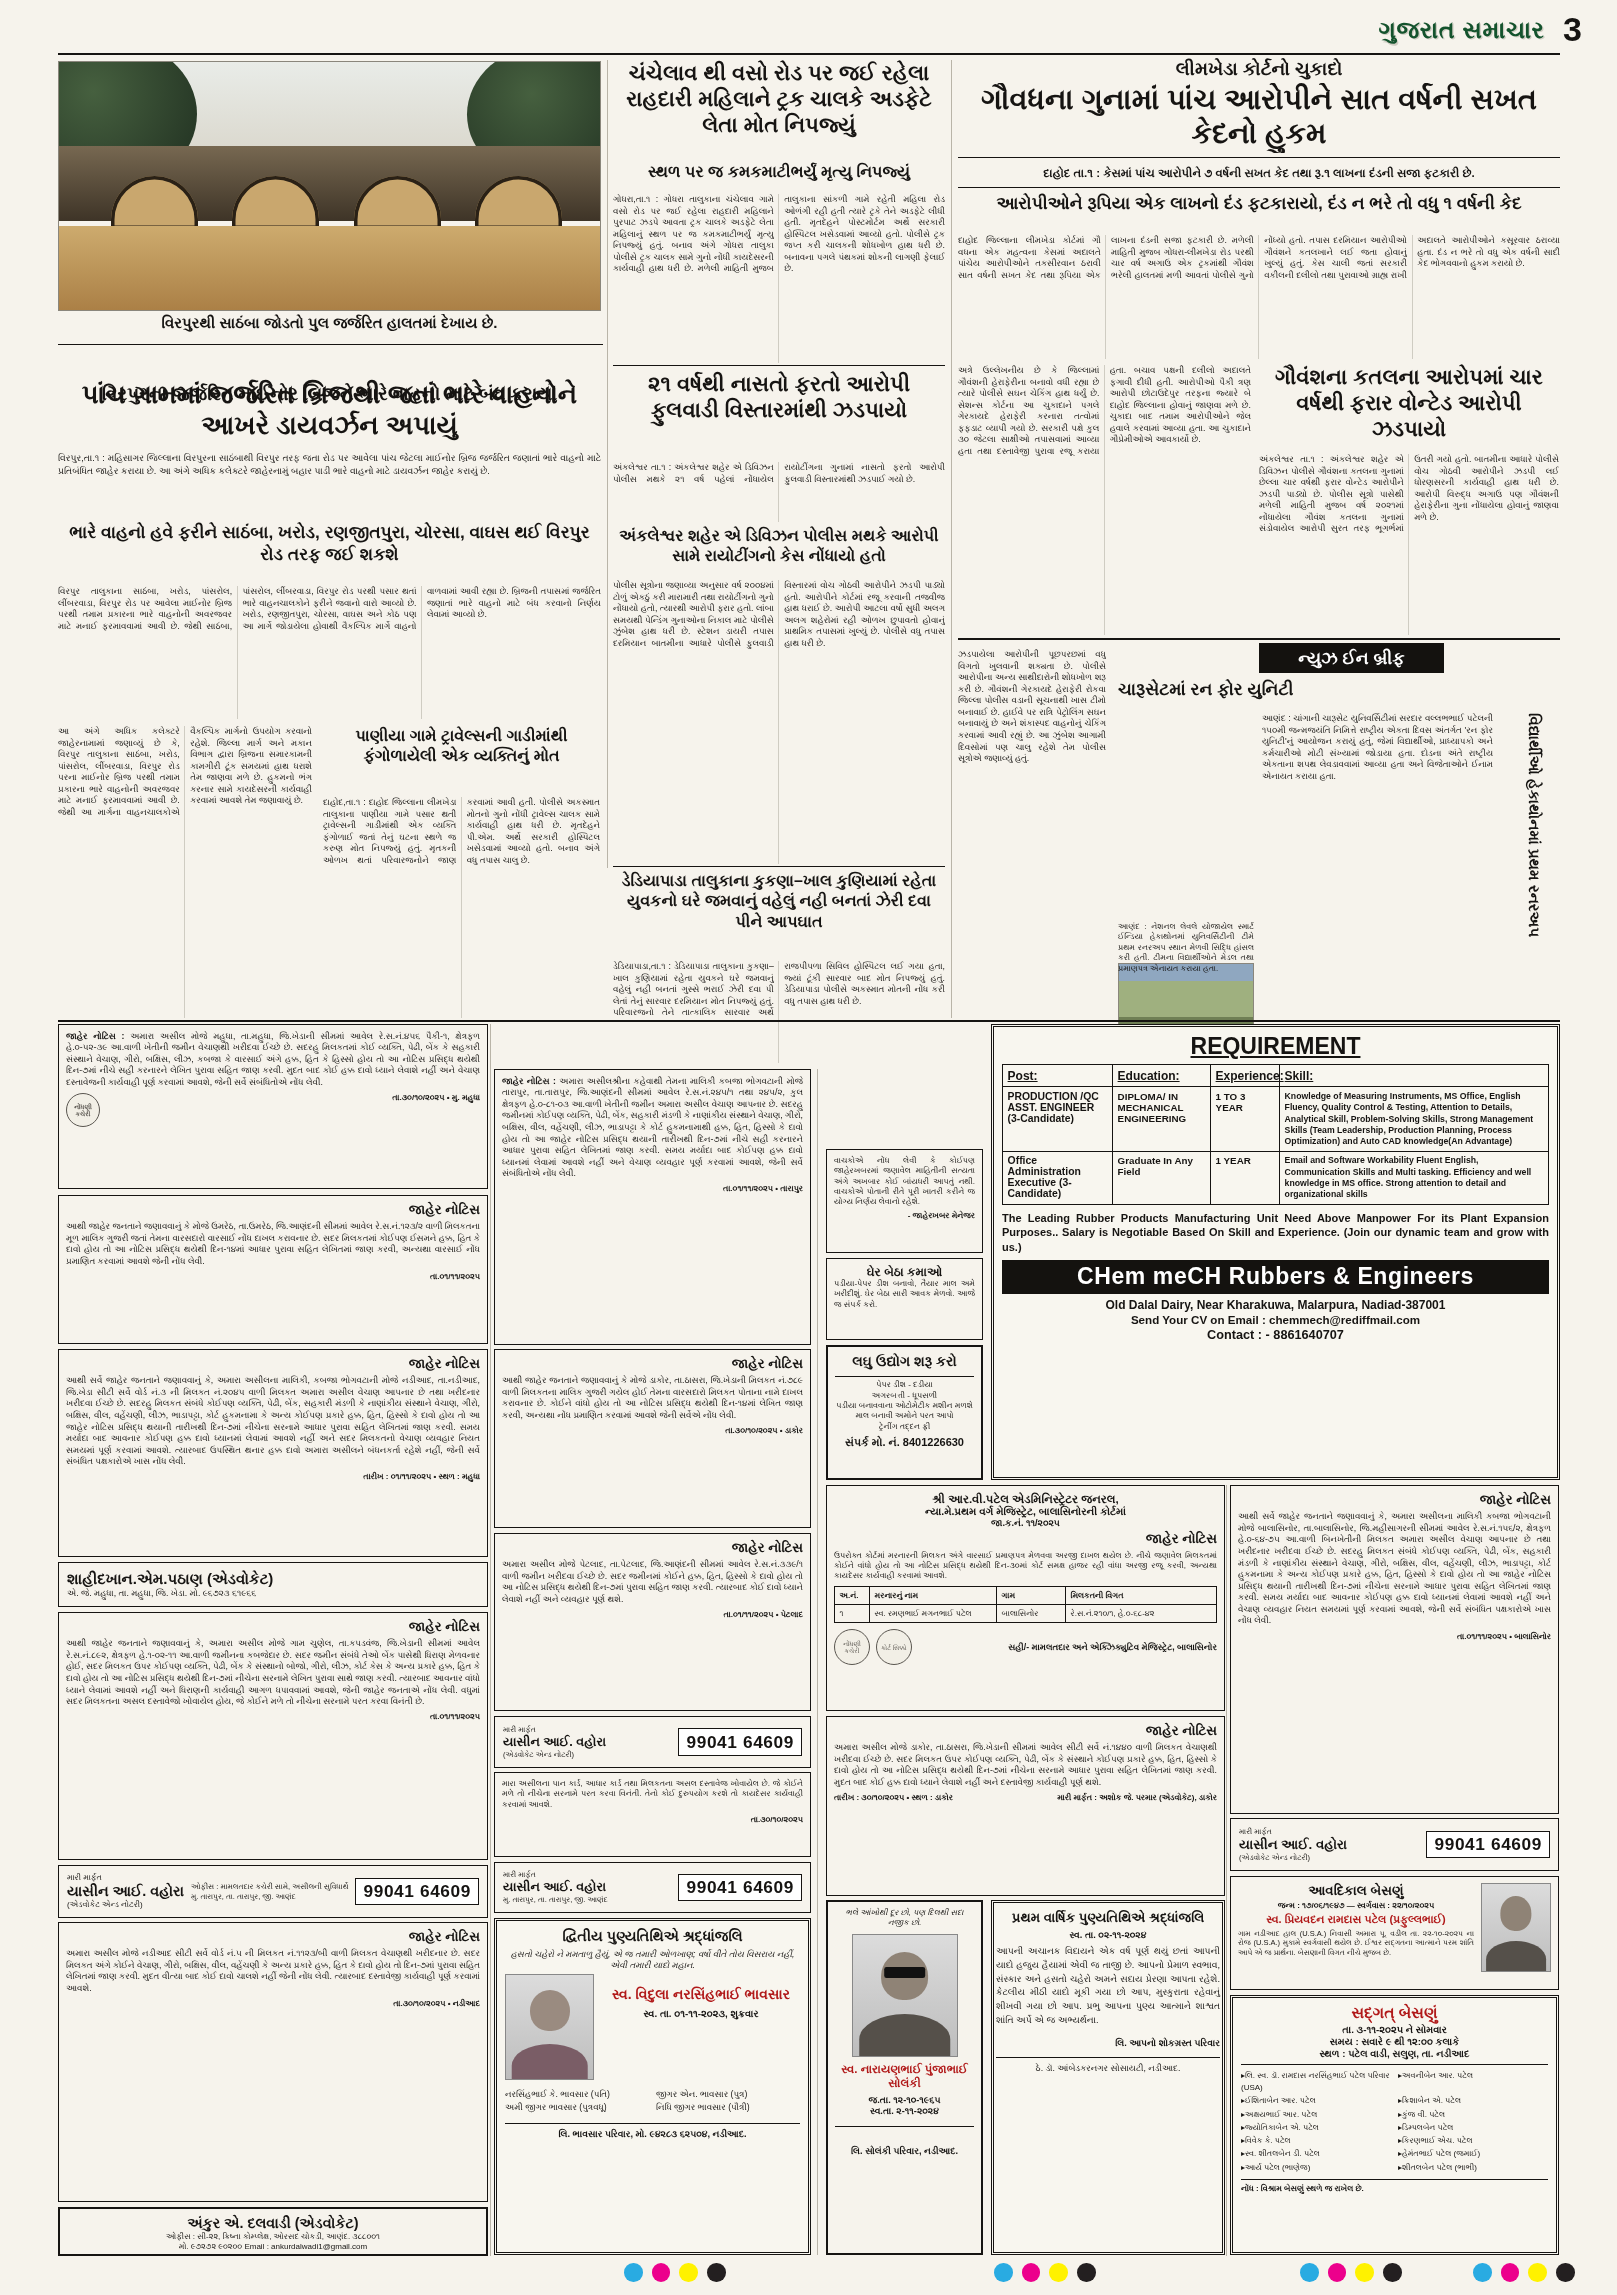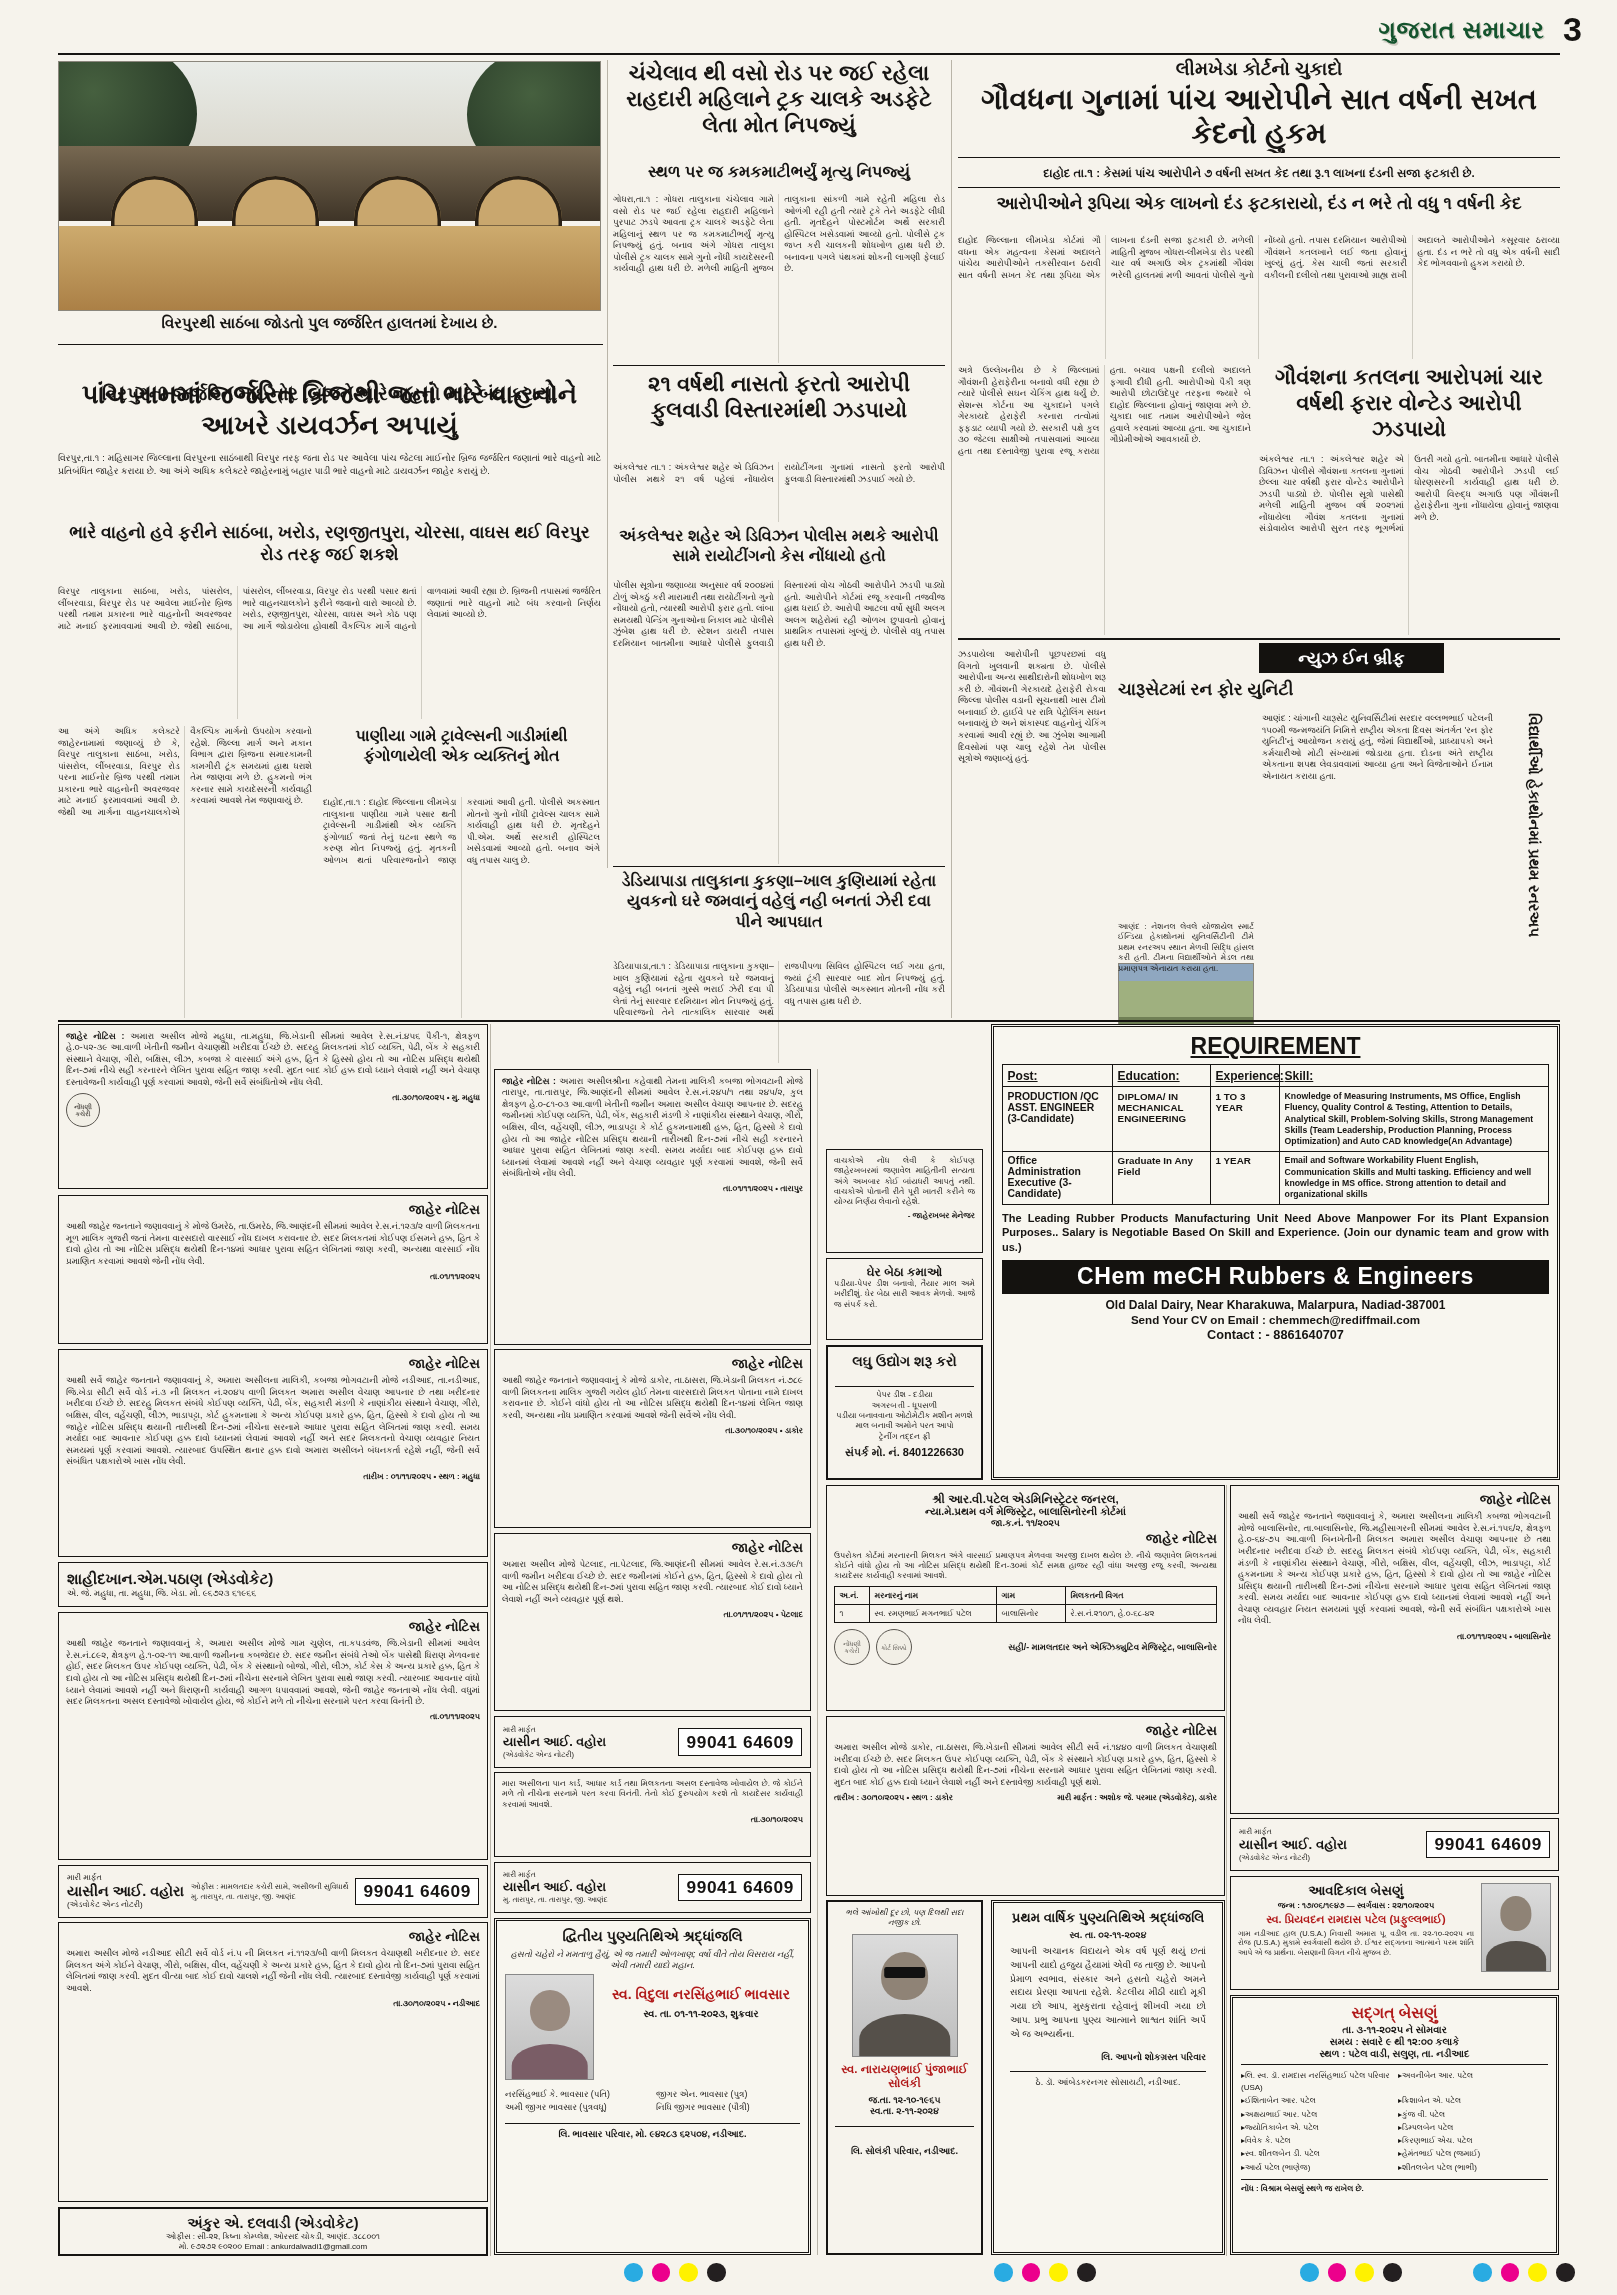--- a/index.html
+++ b/index.html
@@ -323,21 +323,21 @@
     <div class="just tiny-txt">વાચકોએ નોંધ લેવી કે કોઈપણ જાહેરખબરમાં જણાવેલ માહિતીની સત્યતા અંગે અખબાર કોઈ બાંયધરી આપતું નથી. વાચકોએ પોતાની રીતે પૂરી ખાતરી કરીને જ યોગ્ય નિર્ણય લેવાનો રહેશે.</div>
     <div class="rt b" style="font-size:8px;margin-top:3.5px;">- જાહેરખબર મેનેજર</div>
   </div>
 
   <div class="abs notice ctr" style="left:826px;top:1258px;width:157px;height:82px;">
     <div class="b" style="font-size:12px;">ઘેર બેઠા કમાઓ</div>
     <div class="tiny-txt just">પડીયા-પેપર ડીશ બનાવો, તૈયાર માલ અમે ખરીદીશું. ઘેર બેઠા સારી આવક મેળવો. આજે જ સંપર્ક કરો.</div>
   </div>
 
   <div class="abs notice ctr" style="left:826px;top:1345px;width:157px;height:135px;border-width:2.3px;">
-    <div class="b" style="font-size:14px;border-bottom:1.2px solid #161412;padding-bottom:16px;">લઘુ ઉદ્યોગ શરૂ કરો</div>
+    <div class="b" style="font-size:14px;border-bottom:1.2px solid #161412;padding-bottom:6px;">લઘુ ઉદ્યોગ શરૂ કરો</div>
     <div class="tiny-txt pre" style="margin-top:3.5px;">પેપર ડીશ - દડીયા
 અગરબત્તી - ધૂપસળી
 પડીયા બનાવવાના ઓટોમેટીક મશીન મળશે
 માલ બનાવી અમોને પરત આપો
 ટ્રેનીંગ તદ્દન ફ્રી</div>
     <div class="b" style="font-size:11px;margin-top:3.5px;">સંપર્ક મો. નં. 8401226630</div>
   </div>
 
   <div class="abs notice" style="left:826px;top:1485px;width:399px;height:226px;">
     <div class="ctr b" style="font-size:11.6px;">શ્રી આર.વી.પટેલ એડમિનિસ્ટ્રેટર જનરલ,</div>
@@ -391,21 +391,21 @@
       <div class="head"></div>
       <div class="glasses"></div>
       <div class="shoulders"></div>
     </div>
     <div class="b redname" style="font-size:11.6px;">સ્વ. નારાયણભાઈ પુંજાભાઈ સોલંકી</div>
     <div class="b" style="font-size:9.2px;margin-top:4.6px;">જ.તા. ૧૨-૧૦-૧૯૬૫</div>
     <div class="b" style="font-size:9.2px;">સ્વ.તા. ૨-૧૧-૨૦૨૪</div>
     <div class="b" style="font-size:9.2px;margin-top:9.2px;border-top:0.6px solid #161412;padding-top:19px;">લિ. સોલંકી પરિવાર, નડીઆદ.</div>
   </div>
 
-  <div class="abs" style="left:991px;top:1900px;width:234px;height:355px;border:3.5px double #161412;padding:7px 16px;overflow:hidden;background:#f8f6ef;">
+  <div class="abs" style="left:991px;top:1900px;width:234px;height:355px;border:3.5px double #161412;padding:7px 2px;overflow:hidden;background:#f8f6ef;">
     <div class="ctr b" style="font-size:13.3px;">પ્રથમ વાર્ષિક પુણ્યતિથિએ શ્રદ્ધાંજલિ</div>
     <div class="ctr b" style="font-size:9.2px;margin:3.5px 0;">સ્વ. તા. ૦૨-૧૧-૨૦૨૪</div>
     <div class="just" style="font-size:9.2px;line-height:1.5;margin-top:4.6px;">આપની અચાનક વિદાયને એક વર્ષ પૂર્ણ થયું છતાં આપની યાદો હજુય હૈયામાં એવી જ તાજી છે. આપનો પ્રેમાળ સ્વભાવ, સંસ્કાર અને હસતો ચહેરો અમને સદાય પ્રેરણા આપતા રહેશે. કેટલીય મીઠી યાદો મૂકી ગયા છો આપ, મુસ્કુરાતા રહેવાનું શીખવી ગયા છો આપ. પ્રભુ આપના પુણ્ય આત્માને શાશ્વત શાંતિ અર્પે એ જ અભ્યર્થના.</div>
     <div class="rt b" style="font-size:9.2px;margin-top:10.4px;">લિ. આપનો શોકગ્રસ્ત પરિવાર</div>
     <div class="ctr" style="font-size:8.7px;margin-top:8px;border-top:0.6px solid #161412;padding-top:4.6px;">ઠે. ડૉ. આંબેડકરનગર સોસાયટી, નડીઆદ.</div>
   </div>
 
   <div class="abs notice" style="left:1230px;top:1485px;width:329px;height:329px;">
     <div class="nt">જાહેર નોટિસ</div>
     <div class="just small-txt">આથી સર્વે જાહેર જનતાને જણાવવાનું કે, અમારા અસીલના માલિકી કબજા ભોગવટાની મોજે બાલાસિનોર, તા.બાલાસિનોર, જિ.મહીસાગરની સીમમાં આવેલ રે.સ.નં.૧૫૬/૨, ક્ષેત્રફળ હે.૦-૬૪-૭૫ આ.વાળી બિનખેતીની મિલકત અમારા અસીલ વેચાણ આપનાર છે તથા ખરીદનાર ખરીદવા ઈચ્છે છે. સદરહુ મિલકત સંબંધે કોઈપણ વ્યક્તિ, પેઢી, બેંક, સહકારી મંડળી કે નાણાંકીય સંસ્થાને વેચાણ, ગીરો, બક્ષિસ, વીલ, વહેંચણી, લીઝ, ભાડાપટ્ટા, કોર્ટ હુકમનામા કે અન્ય કોઈપણ પ્રકારે હક્ક, હિત, હિસ્સો કે દાવો હોય તો આ જાહેર નોટિસ પ્રસિદ્ધ થયાની તારીખથી દિન-૭માં નીચેના સરનામે આધાર પુરાવા સહિત લેખિતમાં જાણ કરવી. સમય મર્યાદા બાદ આવનાર કોઈપણ હક્ક દાવો ધ્યાનમાં લેવામાં આવશે નહીં અને વેચાણ વ્યવહાર નિયત સમયમાં પૂર્ણ કરવામાં આવશે, જેની સર્વે સંબંધિત પક્ષકારોએ ખાસ નોંધ લેવી.</div>

